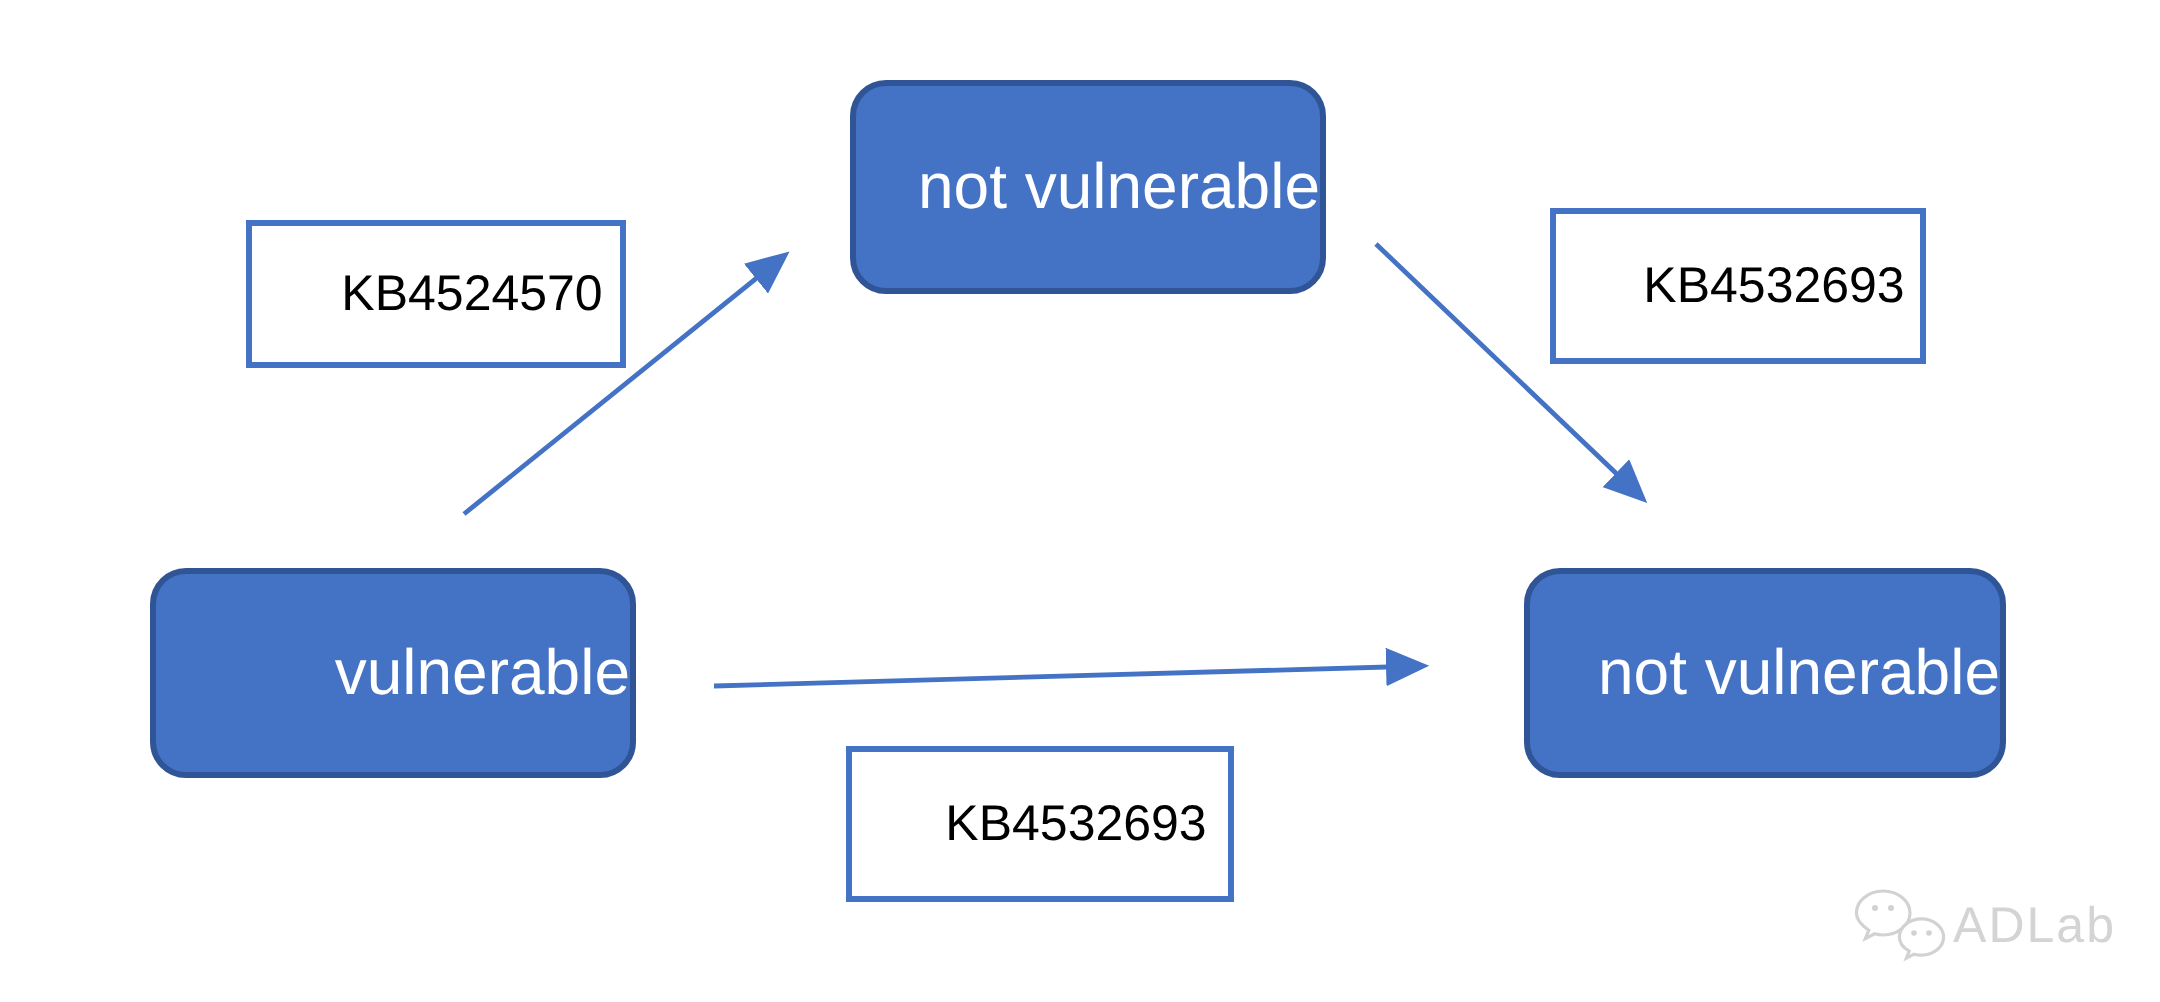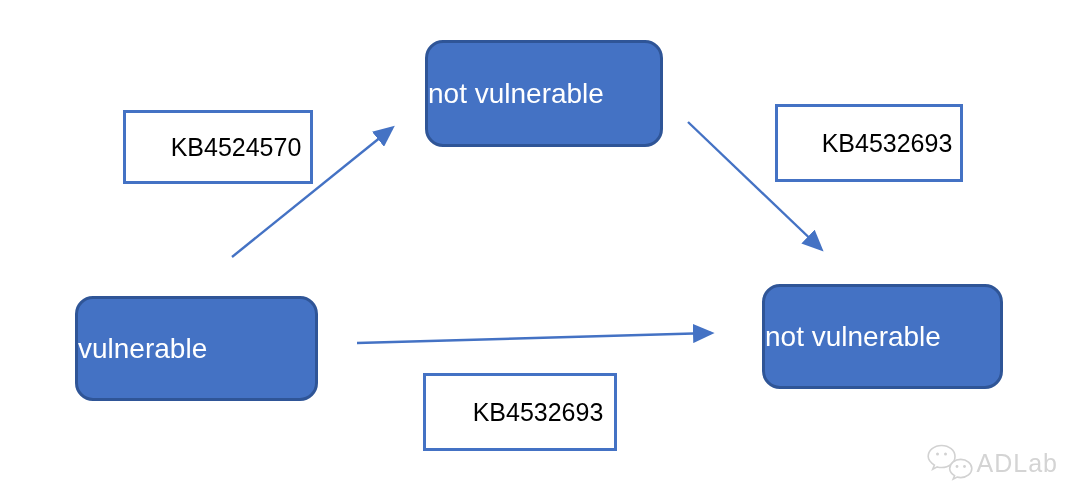--- a/index.html
+++ b/index.html
@@ -21,23 +21,23 @@
     width: 1080px;
     height: 501px;
   }
   .node {
     position: absolute;
     background: #4472C4;
     border: 3px solid #2F5597;
     border-radius: 18px;
     display: flex;
     align-items: center;
-    justify-content: flex-start;
+    justify-content: flex-end;
     color: #ffffff;
-    font-size: 28px;
+    font-size: 32px;
     box-sizing: border-box;
   }
   .label-box {
     position: absolute;
     background: #ffffff;
     border: 3px solid #4472C4;
     display: flex;
     align-items: center;
     justify-content: center;
     color: #000000;
@@ -76,21 +76,21 @@
     </defs>
     <line x1="232" y1="257" x2="392" y2="128" stroke="#4472C4" stroke-width="2.4" marker-end="url(#arrowhead)"></line>
     <line x1="688" y1="122" x2="821" y2="249" stroke="#4472C4" stroke-width="2.4" marker-end="url(#arrowhead)"></line>
     <line x1="357" y1="343" x2="711" y2="333" stroke="#4472C4" stroke-width="2.4" marker-end="url(#arrowhead)"></line>
   </svg>
 
   <div class="node" style="left:425px; top:40px; width:238px; height:107px;">
     <span>not vulnerable</span>
   </div>
 
-  <div class="node" style="left:75px; top:296px; width:243px; height:105px;">
+  <div class="node" style="left:75px; top:284px; width:243px; height:105px;">
     <span>vulnerable</span>
   </div>
 
   <div class="node" style="left:762px; top:284px; width:241px; height:105px;">
     <span>not vulnerable</span>
   </div>
 
   <div class="label-box" style="left:123px; top:110px; width:190px; height:74px;">
     <span>KB4524570</span>
   </div>

